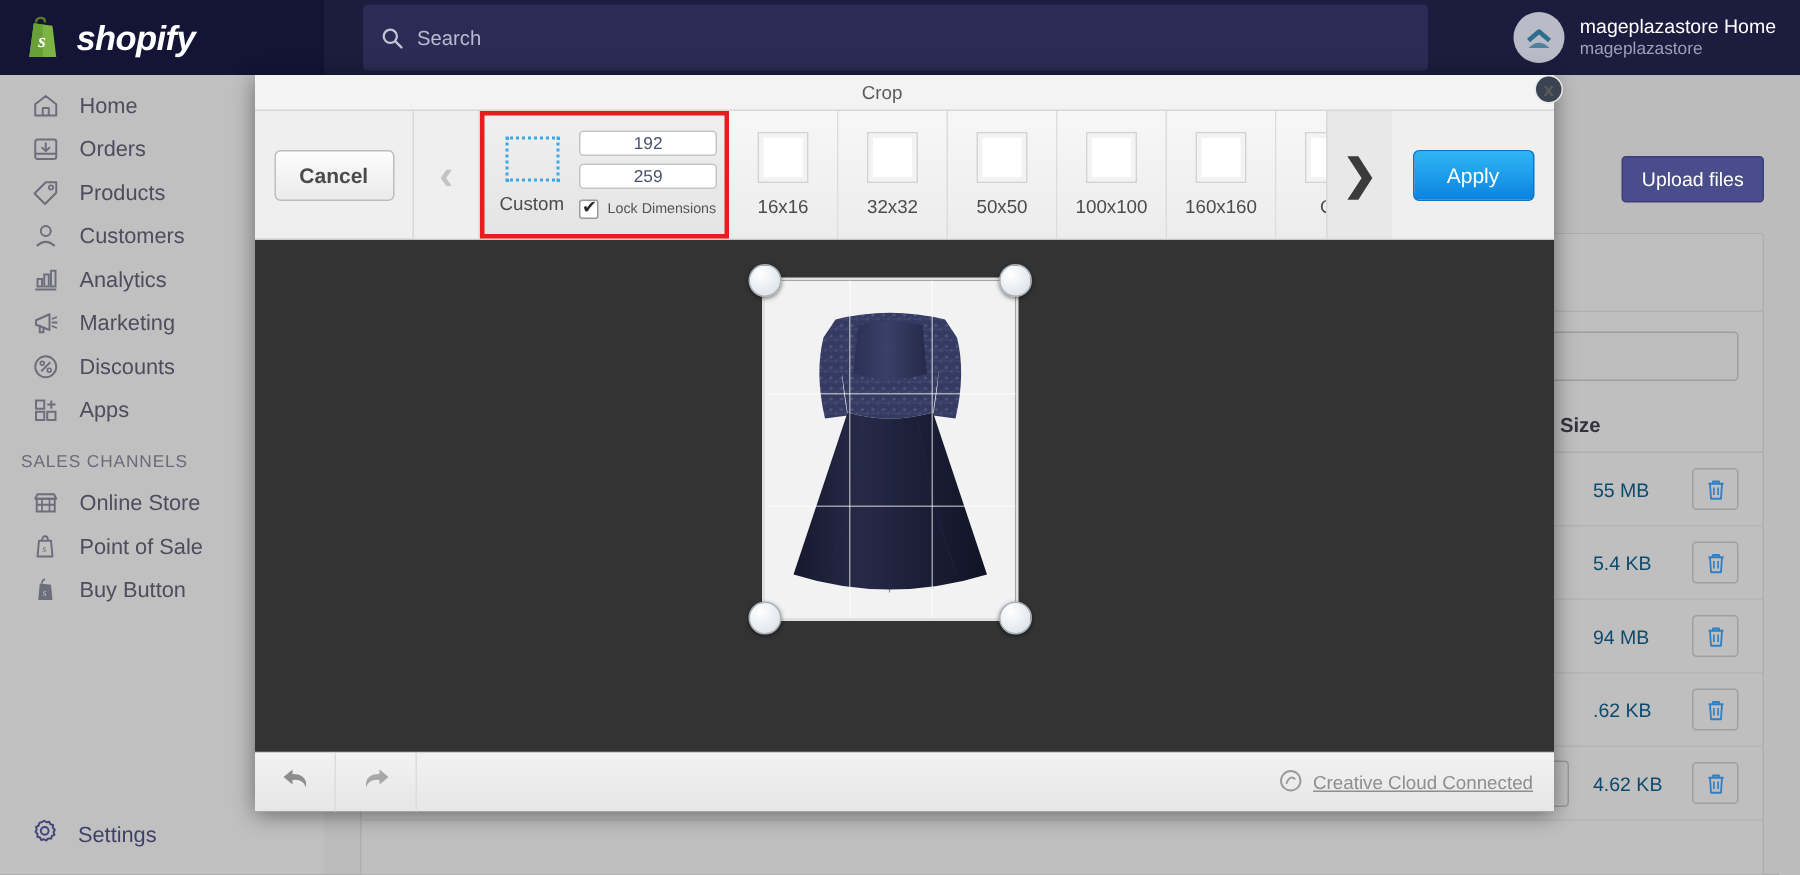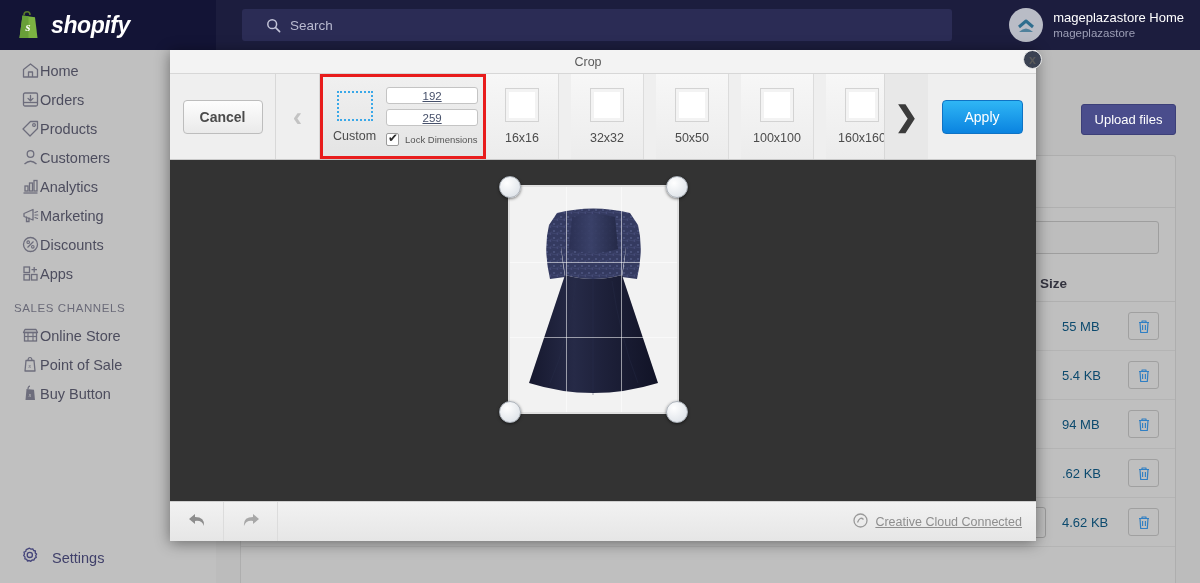--- a/index.html
+++ b/index.html
@@ -27,24 +27,24 @@
   .bag-icon svg { display: block; }
   .brandword {
     color: #ffffff; font-size: 23px; font-style: italic;
     font-weight: bold; letter-spacing: -0.4px;
   }
   .searchwrap {
     flex: 1; display: flex; align-items: center;
     padding: 0 26px 0 26px;
   }
   .searchbox {
-    width: 710px; height: 32px;
+    width: 710px; height: 44px;
     background: #2b2c55; border-radius: 3px;
     display: flex; align-items: center; gap: 9px;
-    padding-left: 24px;
+    padding-left: 12px;
   }
   .mag { width: 15px; height: 15px; flex: 0 0 auto; }
   .search-ph { color: #b9bad0; font-size: 13.5px; }
   .acct {
     display: flex; align-items: center; gap: 10px;
     padding-right: 16px;
   }
   .acct-av {
     width: 34px; height: 34px; border-radius: 50%;
     background: #b9bcc6; display:flex; align-items:center; justify-content:center;
@@ -55,21 +55,21 @@
   .acct-sub { color: #9d9fb6; font-size: 11.5px; }
 
   
   .sidebar {
     position: absolute; top: 50px; left: 0;
     width: 216px; height: 533px;
     background: #c0c0c0;
   }
   .nav-item {
     height: 29px; display: flex; align-items: center;
-    padding-left: 20px; cursor: default;
+    gap: 13px; padding-left: 20px; cursor: default;
   }
   .nav-item .ic { width: 20px; height: 20px; flex:0 0 auto; display:flex; align-items:center; justify-content:center;}
   .nav-label { font-size: 14.5px; color: #4d4d5e; }
   .nav-group-title {
     font-size: 11.5px; color: #6a6a78; letter-spacing: 0.6px;
     padding-left: 14px; margin-top: 14px; margin-bottom: 7px;
   }
   .nav-spacer { height: 6px; }
   .settings-row {
     position: absolute; bottom: 14px; left: 0;
@@ -169,21 +169,21 @@
   }
   .arrow-cell {
     width: 44px; display:flex; align-items:center; justify-content:center;
     border-right: 1px solid #d8d8d8; background: #efefef;
   }
   .arrow-cell.right { border-right: none; border-left: 1px solid #d8d8d8; background:#e8e8e8;}
   .chev { font-size: 28px; line-height: 1; font-weight: bold; }
   .chev.dis { color: #c3c3c3; }
   .chev.act { color: #3b3b3b; }
 
-  .presets { flex: 1; display: flex; align-items: stretch; overflow: hidden; gap: 12px; }
+  .presets { flex: 1; display: flex; align-items: stretch; overflow: hidden; }
   .preset {
     width: 73px; display: flex; flex-direction: column;
     align-items: center; justify-content: center; gap: 9px;
     border-right: 1px solid #dcdcdc;
     background: linear-gradient(#f7f7f7,#ececec);
     flex: 0 0 auto;
   }
   .preset-sq {
     width: 34px; height: 34px; background: #fff;
     border: 1px solid #d3d3d3;
@@ -201,21 +201,21 @@
   .custom-left { display:flex; flex-direction: column; align-items: center; gap: 8px; }
   .dashed-sq {
     width: 36px; height: 30px;
     border: 2px dotted #3aa8e8;
   }
   .custom-right { display:flex; flex-direction: column; gap: 5px; }
   .num-input {
     width: 92px; height: 17px; background: #fff;
     border: 1px solid #c4c4c4; border-radius: 3px;
     font-size: 11.5px; color: #46506a; text-align: center;
-    display:flex; align-items:center; justify-content:center;text-decoration:underline;
+    display:flex; align-items:center; justify-content:center;
   }
   .lockrow { display:flex; align-items:center; gap: 6px; margin-top: 2px; }
   .lockcb {
     width: 13px; height: 13px; background:#fff; border:1px solid #9b9b9b;
     border-radius:2px; position: relative; flex:0 0 auto;
   }
   .lockcb:after {
     content:"✔"; position:absolute; top:-3px; left:1px;
     font-size: 12px; color: #2a2a2a;
   }

